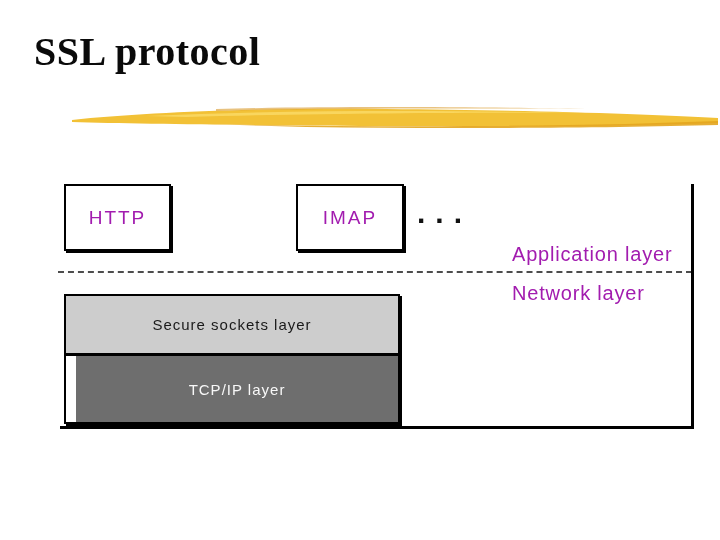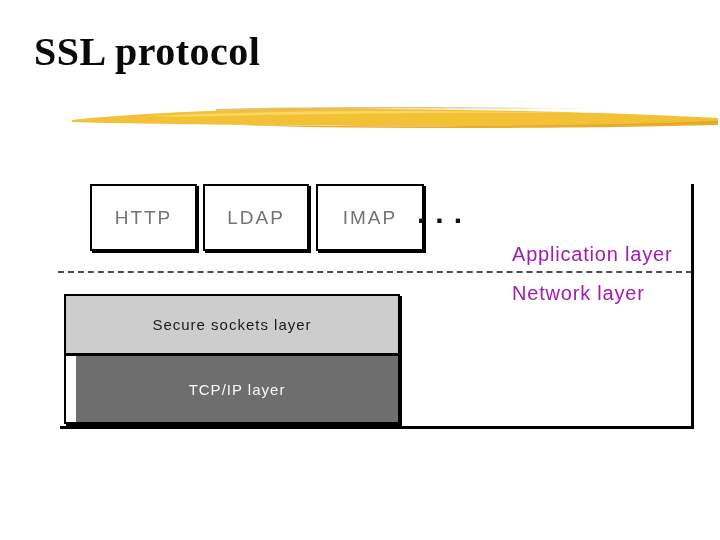--- a/index.html
+++ b/index.html
@@ -38,26 +38,25 @@
     top: 184px;
     height: 67px;
     background: #ffffff;
     border: 2px solid #000;
     box-shadow: 2px 2px 0 #000;
     display: flex;
     align-items: center;
     justify-content: center;
     font-size: 19px;
     letter-spacing: 2px;
-    color: #737373;
-    margin-left: 26px;
+    color: #a21caf;
   }
   .box-http { left: 64px;  width: 107px; }
   .box-ldap { left: 177px; width: 106px; }
-  .box-imap { left: 290px; width: 108px; justify-content: center; }
+  .box-imap { left: 296px; width: 108px; justify-content: center; }
 
   .dots {
     position: absolute;
     left: 417px;
     top: 196px;
     font-size: 30px;
     font-weight: bold;
     letter-spacing: 10px;
     color: #111;
   }
@@ -129,23 +128,20 @@
   <svg class="brush" viewBox="0 0 654 40" preserveAspectRatio="none">
     <path fill="#f2c136" d="M6 23 C 80 15, 190 11, 320 12 C 460 13, 580 17, 652 21 L 652 26 C 570 29, 440 30, 310 29 C 180 28, 70 27, 6 25 Z"></path>
     <path fill="#e3a51f" opacity="0.9" d="M140 27 C 280 30, 430 30, 560 27 L 652 24 L 652 28 C 540 31, 380 32, 240 30 Z"></path>
     <path fill="#f9d863" opacity="0.9" d="M80 19 C 220 13, 380 13, 520 16 C 430 15, 260 16, 120 20 Z"></path>
     <path fill="#d9992a" opacity="0.6" d="M150 12 C 260 9, 420 10, 520 12 C 400 11, 260 11, 150 14 Z"></path>
   </svg>
 
   <div class="app-box box-http">
     <span>HTTP</span>
   </div>
-  <div class="app-box box-ldap">
-    <span>LDAP</span>
-  </div>
   <div class="app-box box-imap">
     <span>IMAP</span>
   </div>
 
   <div class="dots">...</div>
 
   <div class="fig-label label-app">Application layer</div>
 
   <div class="dashed-line"></div>
 

